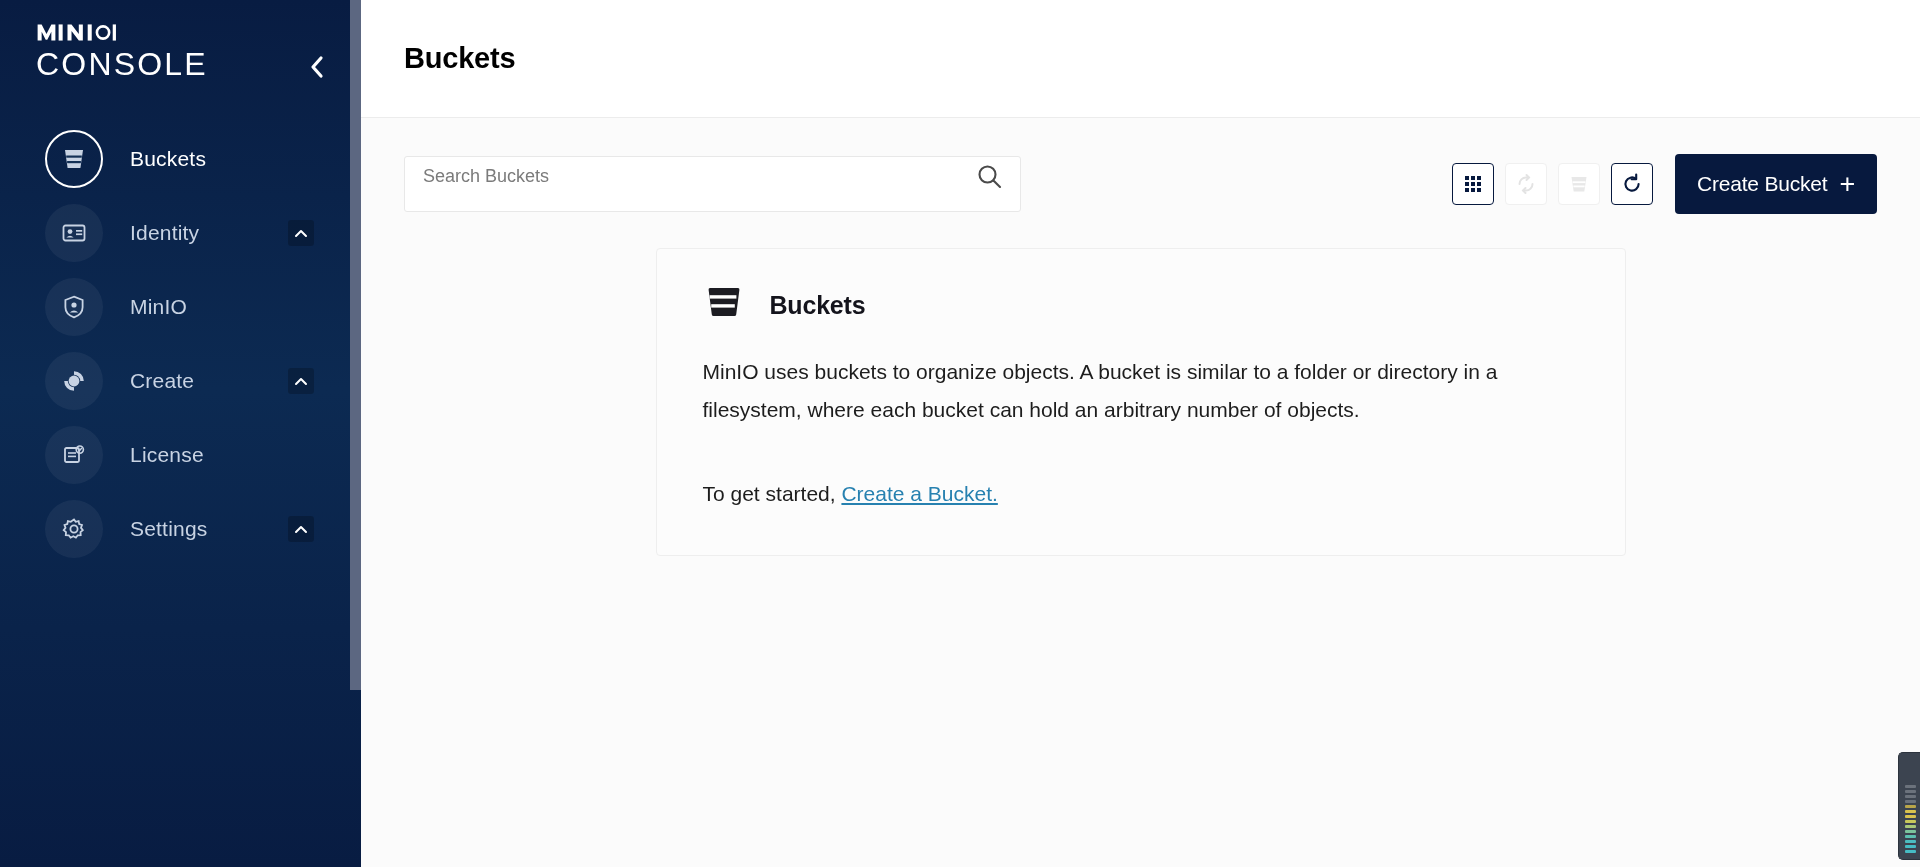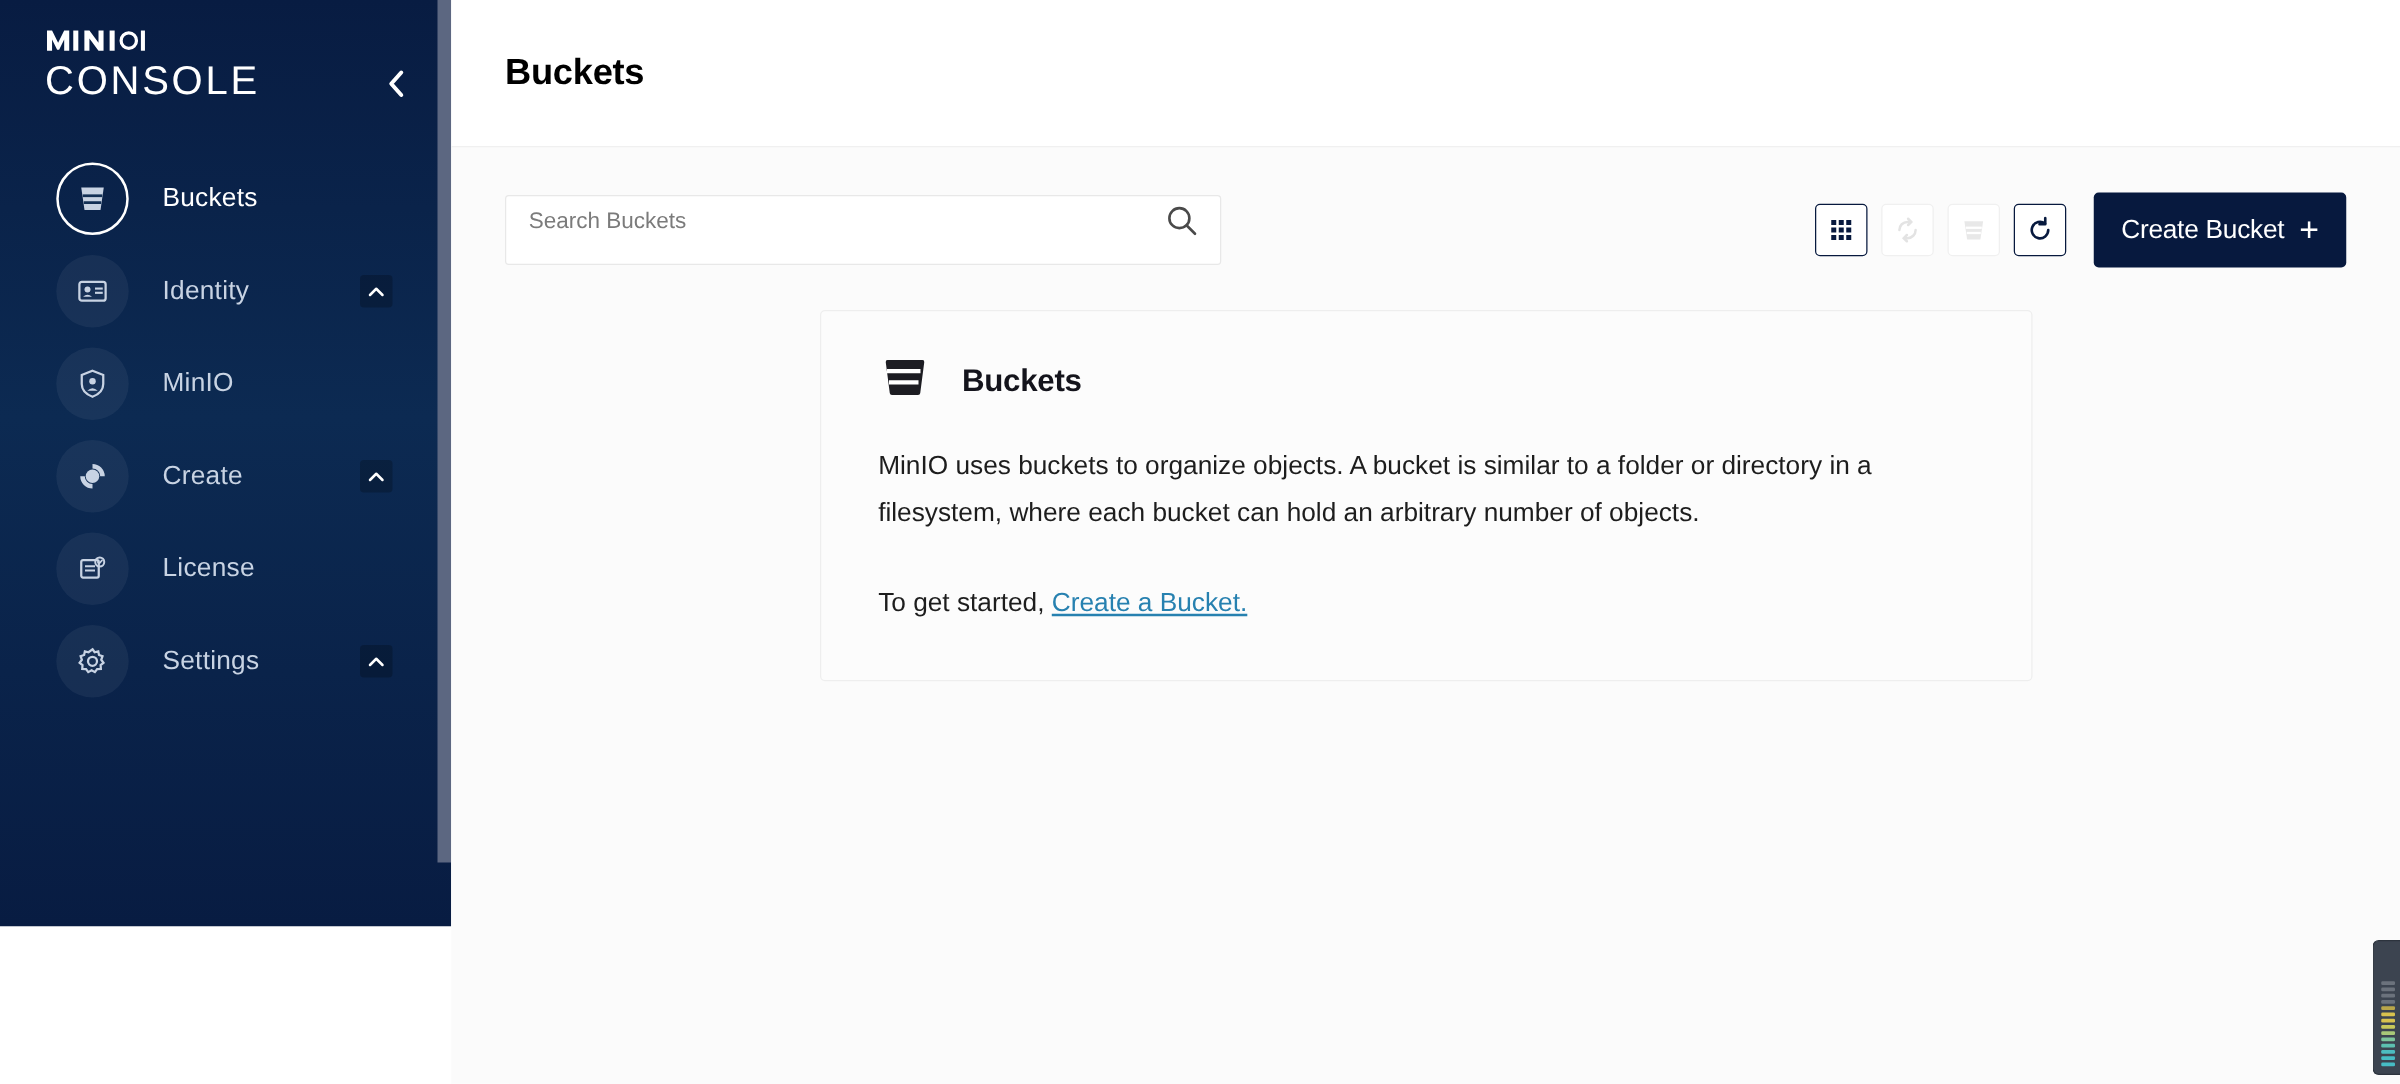--- a/index.html
+++ b/index.html
@@ -7,21 +7,21 @@
     width: 1920px; height: 867px;
     overflow: hidden;
     font-family: "Liberation Sans", sans-serif;
     background: #ffffff;
   }
   .app { display: flex; width: 1920px; height: 867px; position: relative; }
 
   
   .sidebar {
     width: 361px;
-    height: 741px;
+    height: 867px;
     background: linear-gradient(180deg, #081c42 0%, #0c2a52 45%, #081c42 100%);
     position: relative;
     flex: 0 0 361px;
     overflow: hidden;
   }
   .sb-scroll-track {
     position: absolute; top: 0; right: 0; width: 11px; height: 867px;
     background: transparent;
   }
   .sb-scroll-thumb {
@@ -124,21 +124,21 @@
     background: #fbfbfb;
   }
 
   .toolbar {
     display: flex;
     align-items: center;
     justify-content: space-between;
     height: 56px;
   }
   .search-wrap {
-    width: 573px;
+    width: 617px;
     height: 56px;
     background: #ffffff;
     border: 1px solid #e8e8e8;
     border-radius: 3px;
     display: flex;
     align-items: center;
     padding: 0 17px 16px 18px;
   }
   .search-input {
     flex: 1 1 auto;
@@ -202,21 +202,21 @@
     font-weight: bold;
     color: #14141c;
     letter-spacing: -0.2px;
   }
   .card-body {
     font-size: 21px;
     line-height: 38px;
     color: #1d1d1d;
     font-weight: 400;
   }
-  .card-body p + p { margin-top: 34px; }
+  .card-body p + p { margin-top: 46px; }
   .card-link {
     color: #2781b0;
     text-decoration: underline;
   }
 
   
   .edge-widget {
     position: absolute;
     right: 0; bottom: 7px;
     width: 22px; height: 108px;

